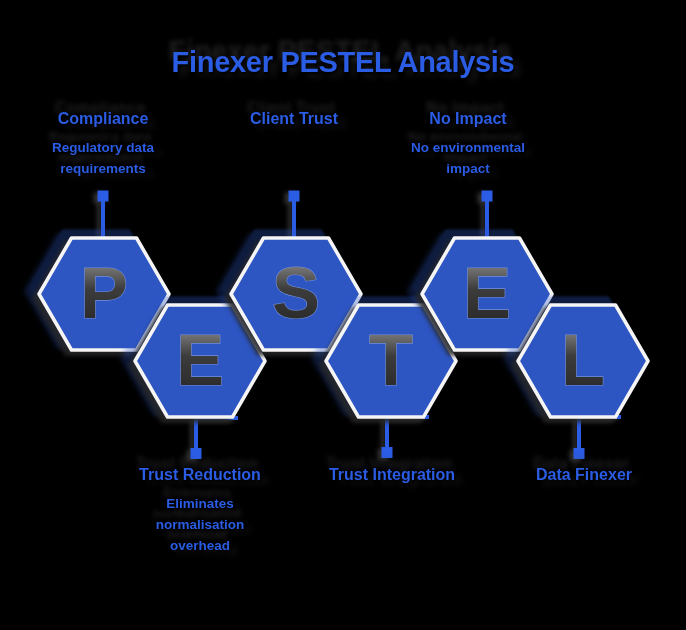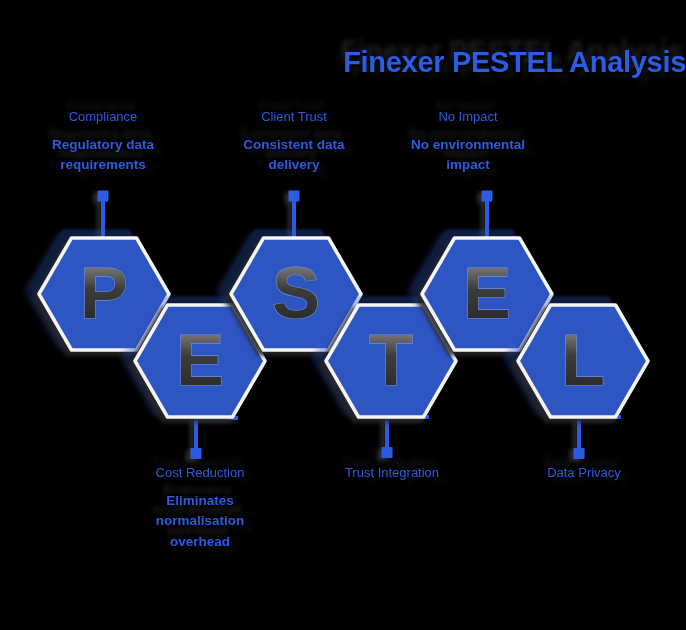--- a/index.html
+++ b/index.html
@@ -10,39 +10,39 @@
   }
   html,body{margin:0;padding:0;background:var(--background);}
   .stage{
     position:relative;width:686px;height:630px;overflow:hidden;
     background:var(--background);
     font-family:"Liberation Sans", sans-serif;
   }
   .layer{position:absolute;left:0;top:0;}
   .title{
     position:absolute;top:46px;left:0;right:0;
-    text-align:right;
+    text-align:center;
     font-size:29px;font-weight:700;letter-spacing:-0.3px;
     color:var(--accent);
   }
   .ghost{
     text-shadow:1px 2px 2px rgba(0,0,0,0.9),
                 -3px -11px 5px rgba(82,82,82,0.40),
                 7px 5px 7px rgba(82,82,82,0.30);
   }
   .callout{
     position:absolute;
     transform:translateX(-50%);
     text-align:center;
     color:var(--accent);
   }
   .callout-top{top:110px;}
   .callout-bottom{top:466px;}
   .callout-heading{
-    font-size:13px;font-weight:400;line-height:1.12;
+    font-size:16px;font-weight:700;line-height:1.12;
     margin:0 auto 10px auto;
   }
   .callout-desc{
     font-size:13.5px;font-weight:700;line-height:1.55;
     margin:4px auto;
   }
   
   .hex{filter:drop-shadow(-5px 4px 2px rgba(40,40,40,0.85)) drop-shadow(-8px -7px 1px rgba(45,88,200,0.32));}
   .hex polygon{fill:var(--hex-fill);stroke:var(--hex-border);stroke-width:3.5;stroke-linejoin:round;}
   .hex-letter{
@@ -123,31 +123,30 @@
       <text class="hex-letter" x="583" y="385">L</text>
     </g>
   </svg>
 
   <div class="callout callout-top" style="left:103px">
     <div class="callout-heading ghost">Compliance</div>
     <div class="callout-desc ghost" style="width:122px">Regulatory data requirements</div>
   </div>
   <div class="callout callout-top" style="left:294px">
     <div class="callout-heading ghost">Client Trust</div>
-    <div class="callout-desc ghost" style="width:122px">Consistent data delivery</div>
   </div>
   <div class="callout callout-top" style="left:468px">
     <div class="callout-heading ghost">No Impact</div>
     <div class="callout-desc ghost" style="width:132px">No environmental impact</div>
   </div>
 
   <div class="callout callout-bottom" style="left:200px">
-    <div class="callout-heading ghost" style="width:122px">Cost Reduction</div>
+    <div class="callout-heading ghost" style="width:122px">Trust Reduction</div>
     <div class="callout-desc ghost" style="width:130px">Eliminates normalisation overhead</div>
   </div>
   <div class="callout callout-bottom" style="left:392px">
     <div class="callout-heading ghost" style="width:130px">Trust Integration</div>
   </div>
   <div class="callout callout-bottom" style="left:584px">
-    <div class="callout-heading ghost" style="width:140px">Data Privacy</div>
+    <div class="callout-heading ghost" style="width:140px">Data Finexer</div>
   </div>
 
 </div>
 
 </body></html>

